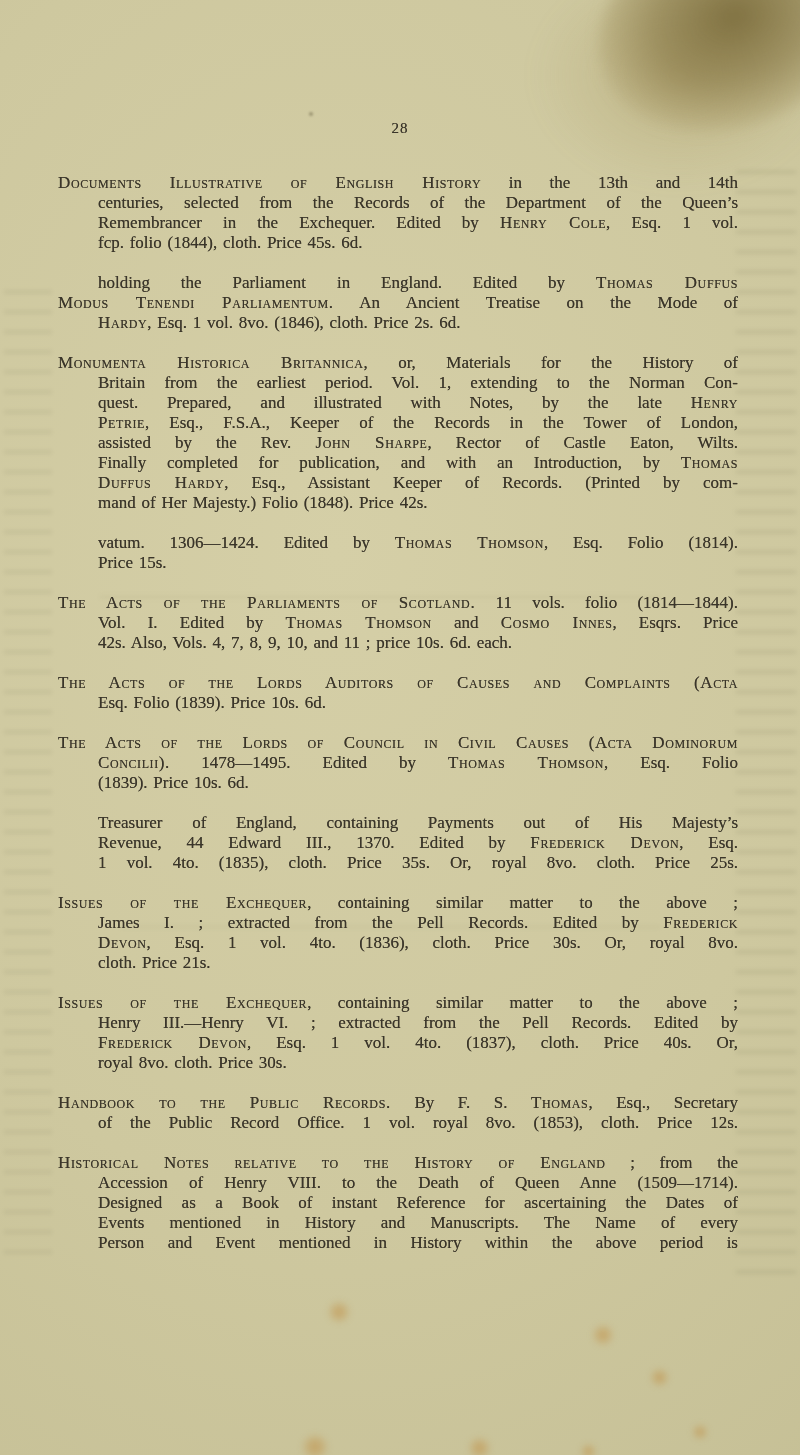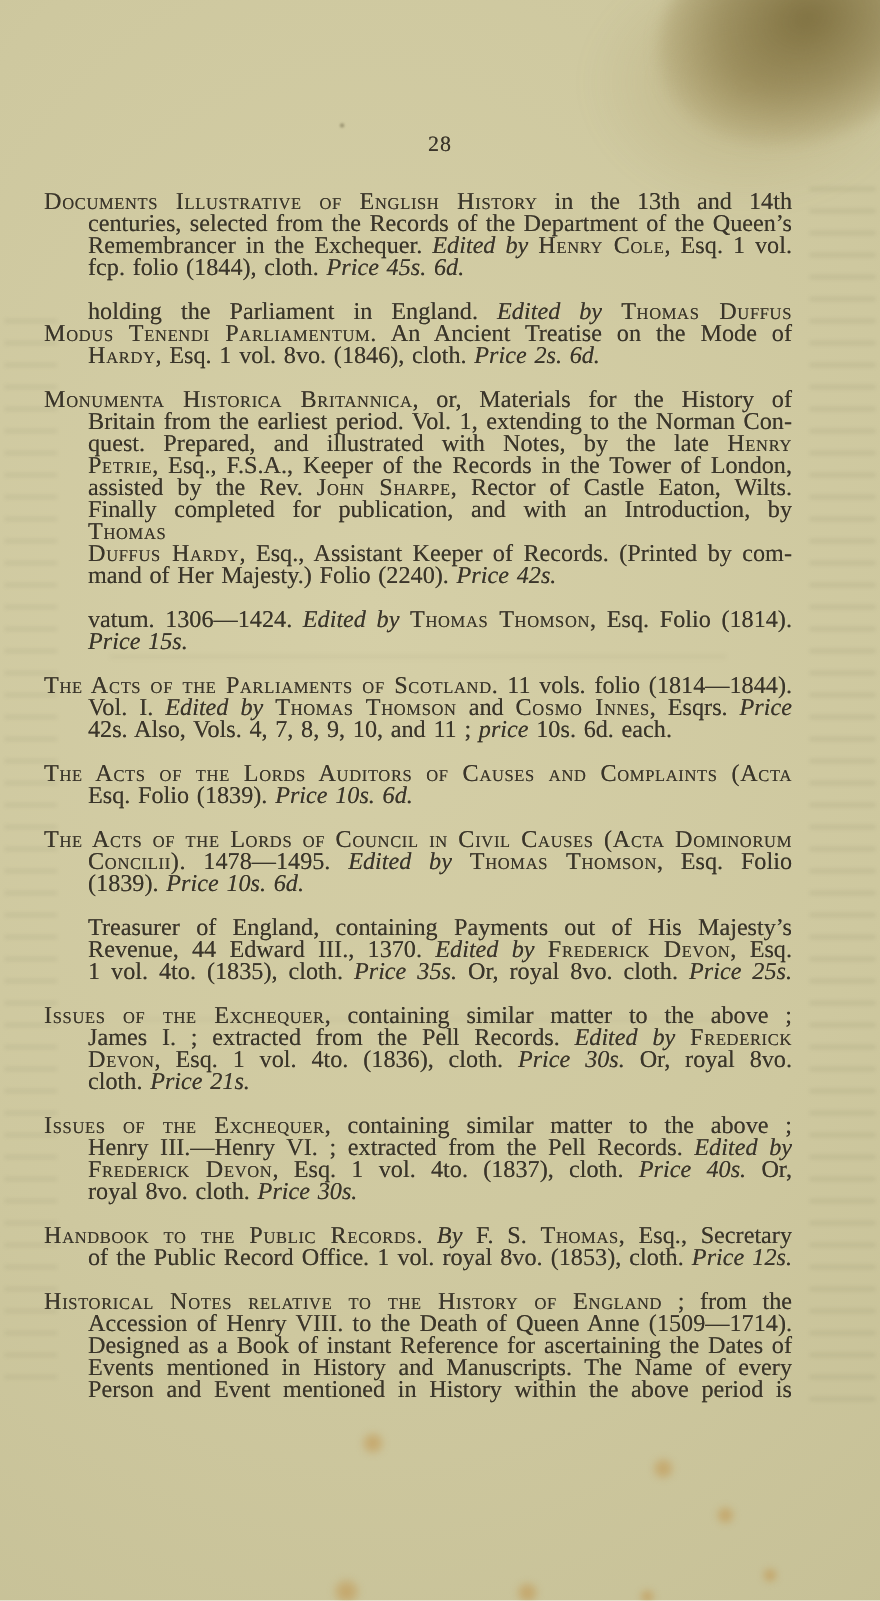--- a/index.html
+++ b/index.html
@@ -39,34 +39,34 @@
     position:absolute; border-radius:50%;
     background: radial-gradient(circle, rgba(191,137,58,.55) 0%, rgba(191,137,58,.28) 45%, rgba(191,137,58,0) 72%);
     filter: blur(3px);
   }
   .speck {
     position:absolute; width:4px; height:4px; border-radius:50%;
     background: rgba(95,88,60,.45); filter: blur(1px);
   }
   .page-number {
     position:absolute; top:120px; left:0; width:100%;
-    text-align:center; font-size:20px; letter-spacing:1px;
+    text-align:center; font-size:15px; letter-spacing:1px;
     text-shadow:0 0 .6px rgba(58,52,40,.7);
   }
   .page-text {
-    position:absolute; left:40px; top:173px; width:680px;
-    font-size:22px; line-height:20px; word-spacing:1.5px;
+    position:absolute; left:58px; top:173px; width:680px;
+    font-size:17px; line-height:20px; word-spacing:1.5px;
     text-shadow:0 0 .6px rgba(58,52,40,.72);
   }
   .entry { margin-bottom:20px; }
   .line  { text-align:justify; text-align-last:justify; }
   .line.cont { padding-left:40px; }
   .line.endline { text-align-last:left; }
   .sc { font-variant: small-caps; letter-spacing:.6px; }
-  .it { font-style: italic; }
+  .it { }
   .p  { }
 </style>
 </head>
 <body style="color: rgb(58, 53, 42);">
 
 <div class="corner-stain-halo"></div>
 <div class="corner-stain"></div>
 <div class="ghost g-left"></div>
 <div class="ghost g-right"></div>
 <div class="ghost g-mid1"></div>
@@ -94,21 +94,21 @@
       <div class="line cont endline"><span class="sc">Hardy</span><span class="p">, Esq.  1 vol. 8vo. (1846), cloth.  </span><span class="it">Price 2s. 6d.</span></div>
     </div>
     <div class="entry">
       <div class="line first"><span class="sc">Monumenta Historica Britannica</span><span class="p">, or, Materials for the History of</span></div>
       <div class="line cont"><span class="p">Britain from the earliest period.  Vol. 1, extending to the Norman Con-</span></div>
       <div class="line cont"><span class="p">quest.  Prepared, and illustrated with Notes, by the late </span><span class="sc">Henry</span></div>
       <div class="line cont"><span class="sc">Petrie</span><span class="p">, Esq., F.S.A., Keeper of the Records in the Tower of London,</span></div>
       <div class="line cont"><span class="p">assisted by the Rev. </span><span class="sc">John Sharpe</span><span class="p">, Rector of Castle Eaton, Wilts.</span></div>
       <div class="line cont"><span class="p">Finally completed for publication, and with an Introduction, by </span><span class="sc">Thomas</span></div>
       <div class="line cont"><span class="sc">Duffus Hardy</span><span class="p">, Esq., Assistant Keeper of Records.  (Printed by com-</span></div>
-      <div class="line cont endline"><span class="p">mand of Her Majesty.)  Folio (2240).  </span><span class="it">Price 42s.</span></div>
+      <div class="line cont endline"><span class="p">mand of Her Majesty.)  Folio (1848).  </span><span class="it">Price 42s.</span></div>
     </div>
     <div class="entry">
       <div class="line cont"><span class="p">vatum.  1306—1424.  </span><span class="it">Edited by </span><span class="sc">Thomas Thomson</span><span class="p">, Esq.  Folio (1814).</span></div>
       <div class="line cont endline"><span class="it">Price 15s.</span></div>
     </div>
     <div class="entry">
       <div class="line first"><span class="sc">The Acts of the Parliaments of Scotland.</span><span class="p">  11 vols. folio (1814—1844).</span></div>
       <div class="line cont"><span class="p">Vol. I.  </span><span class="it">Edited by </span><span class="sc">Thomas Thomson</span><span class="p"> and </span><span class="sc">Cosmo Innes</span><span class="p">, Esqrs.  </span><span class="it">Price</span></div>
       <div class="line cont endline"><span class="p">42s.  Also, Vols. 4, 7, 8, 9, 10, and 11 ; </span><span class="it">price</span><span class="p"> 10s. 6d. each.</span></div>
     </div>

